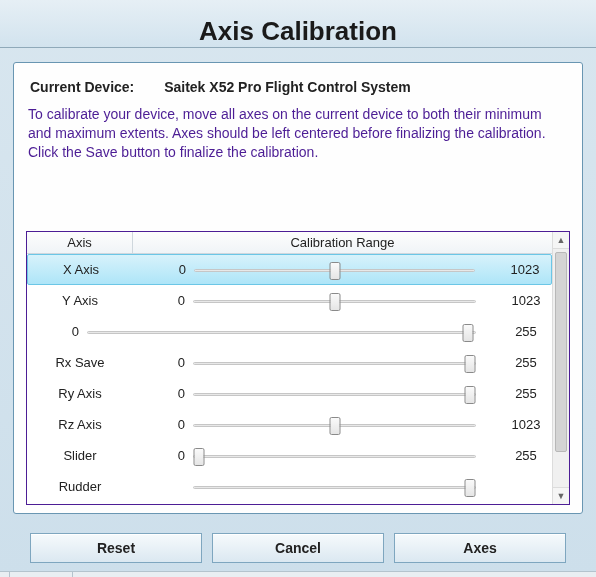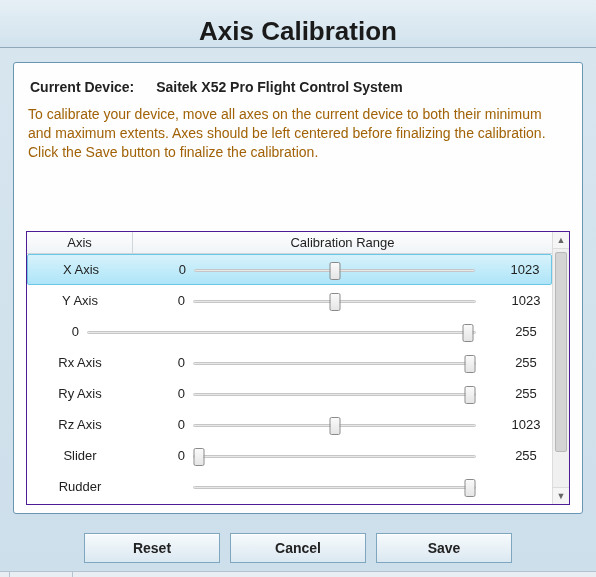--- a/index.html
+++ b/index.html
@@ -36,25 +36,25 @@
     border: 1px solid #6996b2;
     border-radius: 3px;
     padding: 12px 12px 0 12px;
   }
   .device-row {
     margin: 4px 4px 10px 4px;
     font-size: 14px;
     color: #222;
   }
   .device-row b { font-weight: 700; margin-top: 8px; }
-  .device-row .devname { margin-left: 18px; font-weight: 700; }
+  .device-row .devname { margin-left: 26px; font-weight: 700; }
   .instructions {
     margin: 0 2px 14px 2px;
     font-size: 14px;
-    color: #a16207;
+    color: #4c1d95;
     line-height: 1.35;
   }
   .grid-wrap {
     border: 1px solid #4c1d95;
     position: absolute;
     left: 12px; right: 12px; top: 168px; bottom: 8px;
     display: flex;
   }
   .grid {
     flex: 1;
@@ -155,21 +155,21 @@
     border-radius:2px;
   }
   .button-row {
     position:absolute;
     left: 0; right: 0; bottom: 14px;
     display:flex;
     justify-content:center;
     gap: 10px;
   }
   .btn {
-    width: 136px;
+    width: 172px;
     height: 30px;
     background: linear-gradient(#f6fafc,#dbe8f1);
     border: 1px solid #7ea6bf;
     font-size: 14px;
     font-weight: 600;
     color: #222;
     display:flex;
     align-items:center;
     justify-content:center;
     cursor:pointer;
@@ -228,21 +228,21 @@
           </div>
           <div class="row">
             <div class="minv">0</div>
             <div class="slider">
               <div class="track"></div>
               <div class="thumb" style="left: 98%;"></div>
             </div>
             <div class="maxv">255</div>
           </div>
           <div class="row">
-            <div class="axisname">Rx Axis</div>
+            <div class="axisname">Rx Save</div>
             <div class="minv">0</div>
             <div class="slider">
               <div class="track"></div>
               <div class="thumb" style="left: 98%;"></div>
             </div>
             <div class="maxv">255</div>
           </div>
           <div class="row">
             <div class="axisname">Ry Axis</div>
             <div class="minv">0</div>
@@ -290,19 +290,19 @@
       <div class="sb-thumb"></div>
       <div class="sb-btn bot">▼</div>
     </div>
   </div>
 
 </div>
 
 <div class="button-row">
   <div class="btn">Reset</div>
   <div class="btn">Cancel</div>
-  <div class="btn">Save</div>
+  <div class="btn">Axes</div>
 </div>
 
 <div class="taskbar">
   <div class="seg" style="left:9px"></div>
   <div class="seg" style="left:72px"></div>
 </div>
 
 </body></html>

